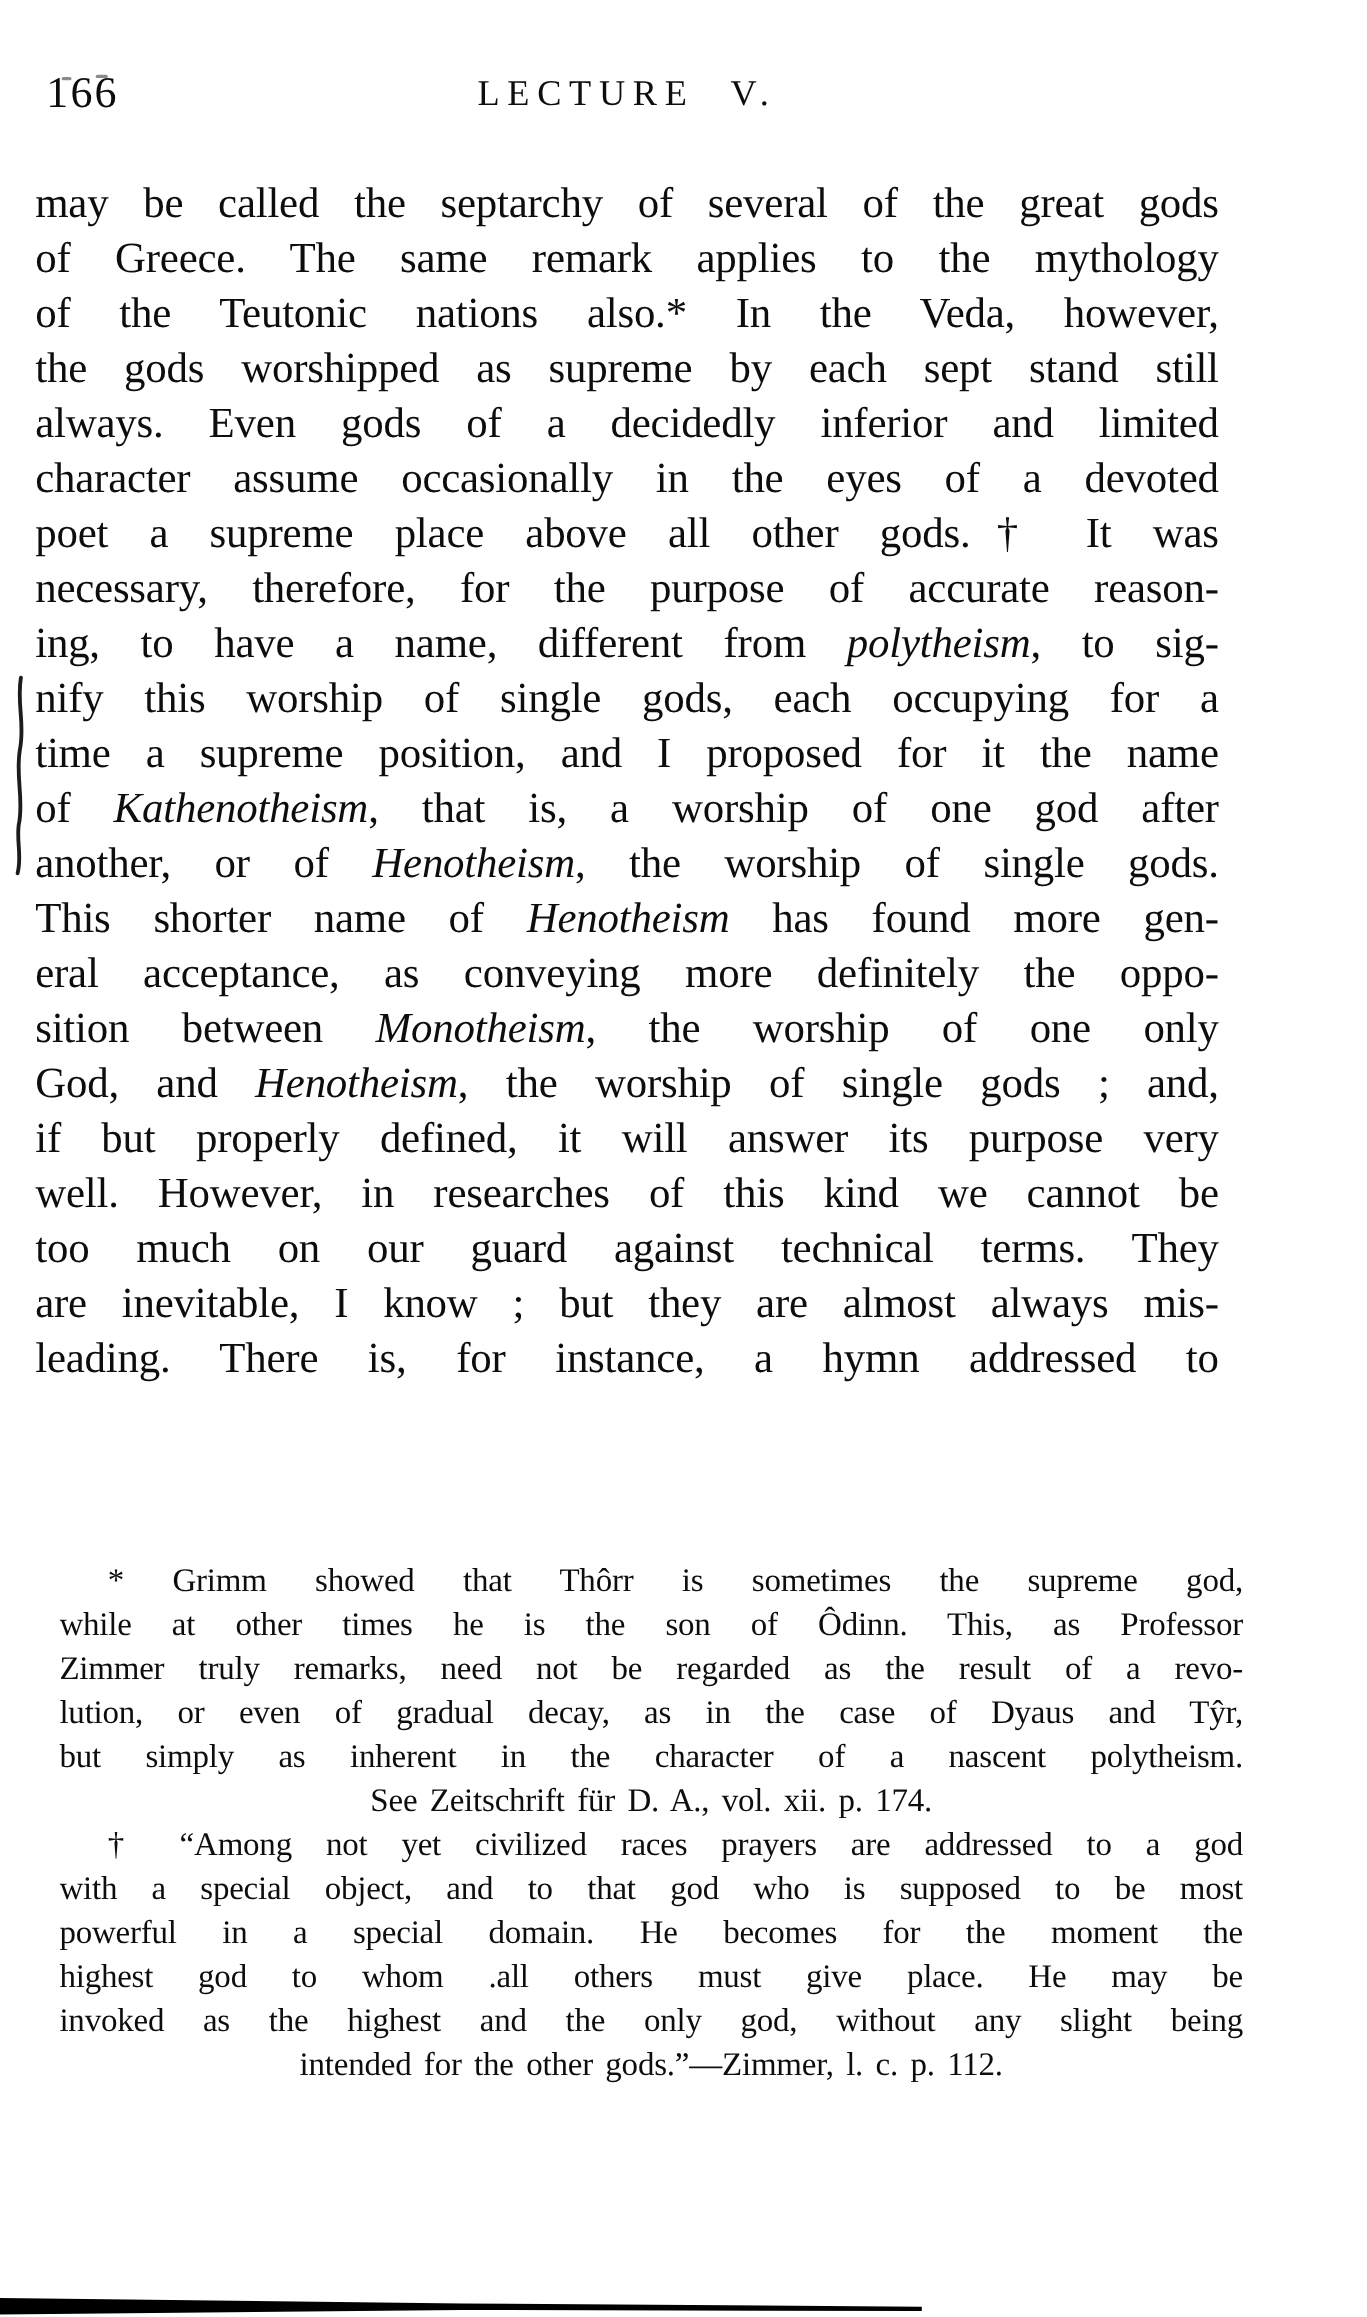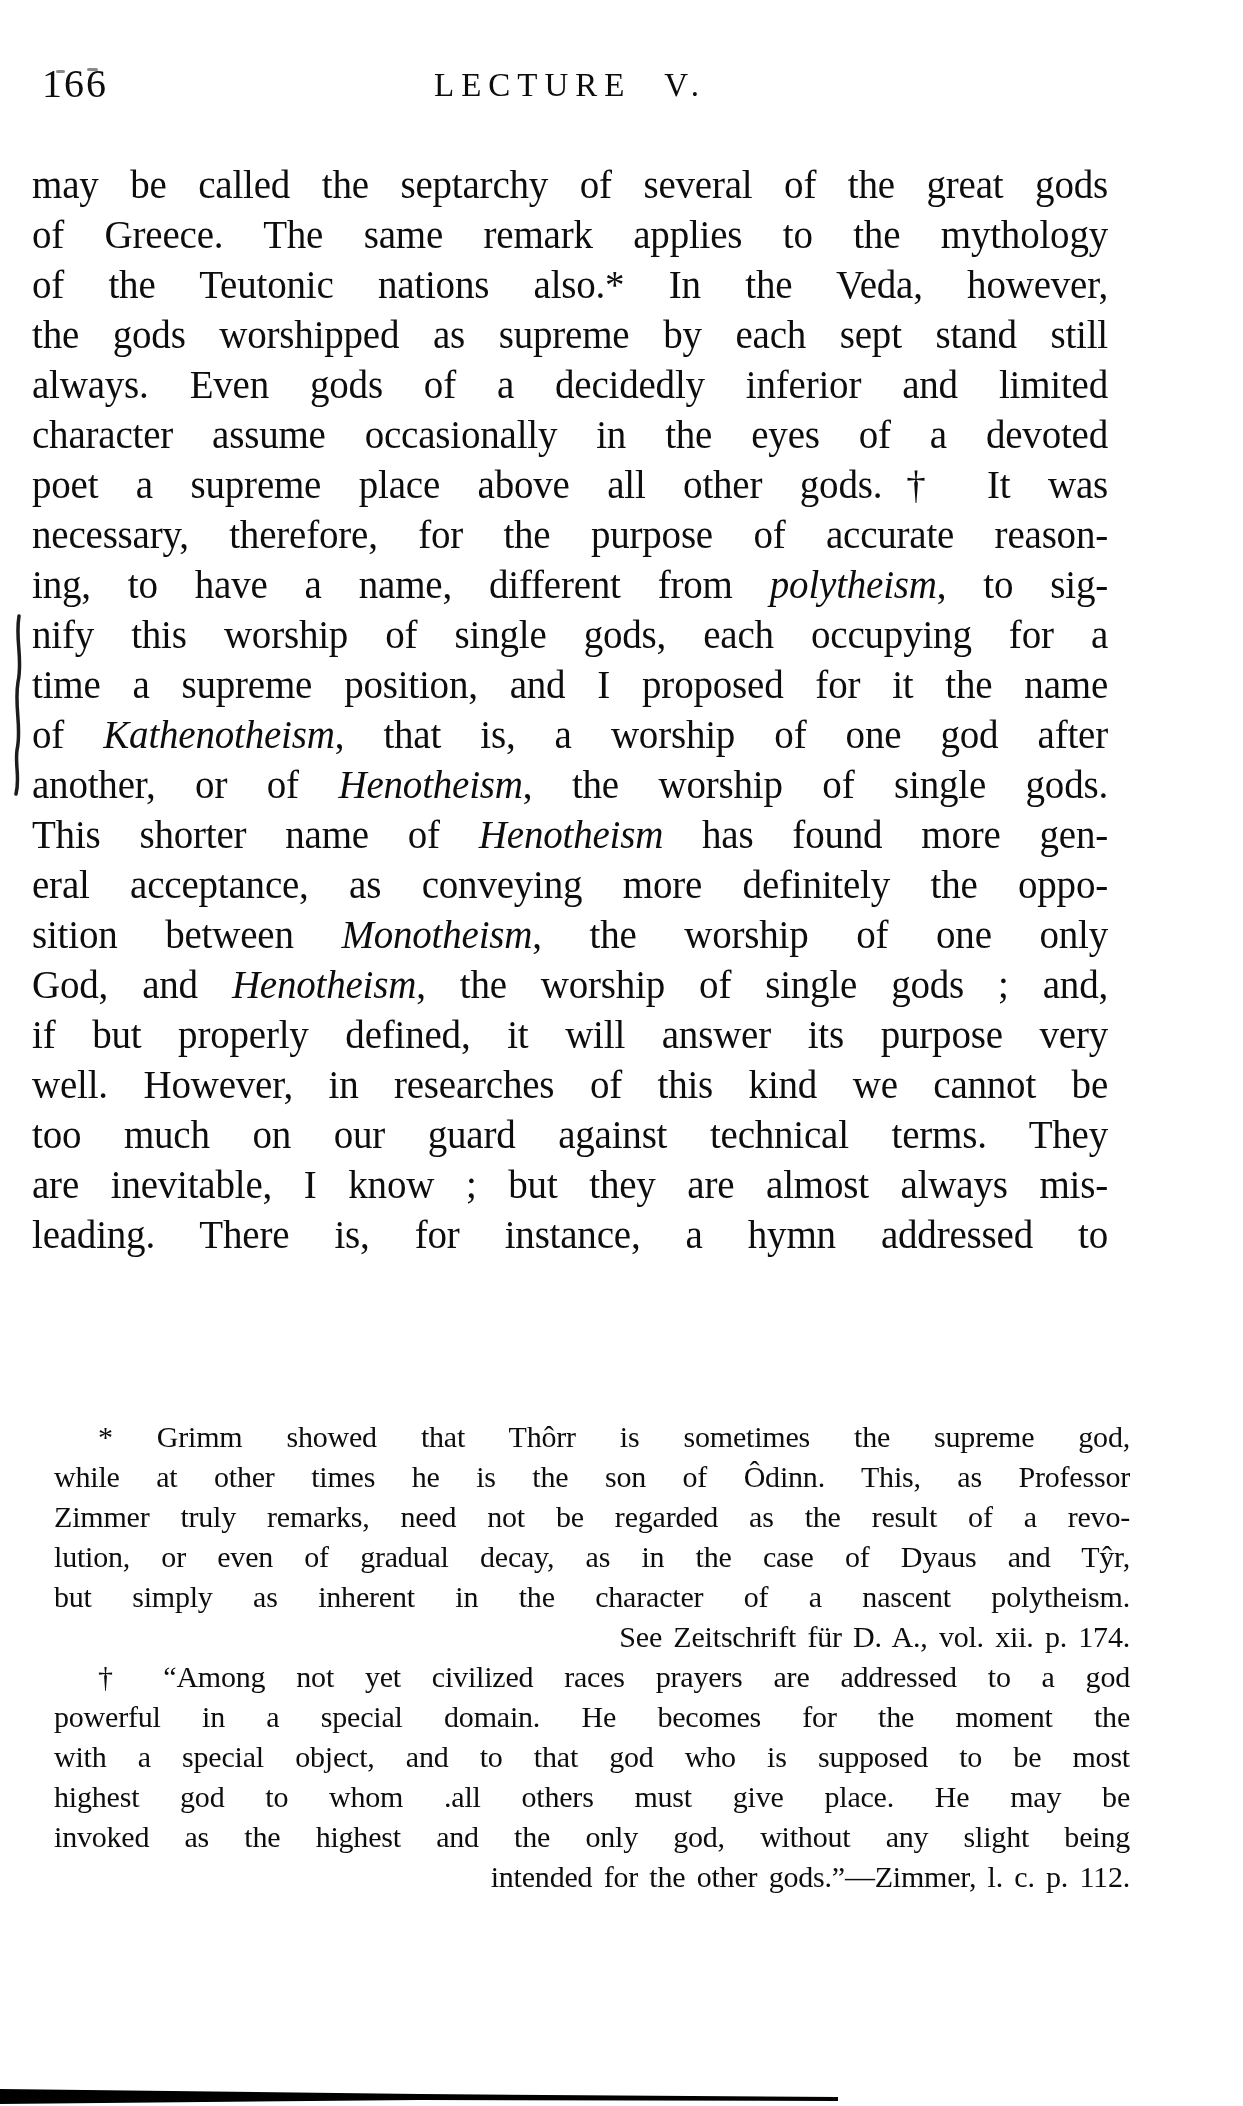--- a/index.html
+++ b/index.html
@@ -26,21 +26,21 @@
   }
 
   
   .tline {
     text-align: justify;
     overflow: hidden;
     letter-spacing: -0.2px;
     word-spacing: 4px;
   }
   .tline::after { content: ""; display: inline-block; width: 100%; height: 0; }
-  .tline.short { text-align: right; }
+  .tline.short { text-align: center; }
   .tline.short::after { display: none; }
   .it { font-style: italic; }
 
   .body-block {
     position: absolute; left: 32px; top: 160px; width: 1076px;
     font-size: 39px;
   }
   .body-block .tline { height: 50px; line-height: 50px; }
 
   .fn-block {
@@ -101,22 +101,22 @@
   </svg>
 
   <section class="fn-block">
       <div class="tline indent"><span>* Grimm showed that Thôrr is sometimes the supreme god,</span></div>
       <div class="tline"><span>while at other times he is the son of Ôdinn.  This, as Professor</span></div>
       <div class="tline"><span>Zimmer truly remarks, need not be regarded as the result of a revo-</span></div>
       <div class="tline"><span>lution, or even of gradual decay, as in the case of Dyaus and Tŷr,</span></div>
       <div class="tline"><span>but simply as inherent in the character of a nascent polytheism.</span></div>
       <div class="tline short"><span>See Zeitschrift für D. A., vol. xii. p. 174.</span></div>
       <div class="tline indent"><span>† “Among not yet civilized races prayers are addressed to a god</span></div>
+      <div class="tline"><span>with a special object, and to that god who is supposed to be most</span></div>
       <div class="tline"><span>powerful in a special domain.  He becomes for the moment the</span></div>
-      <div class="tline"><span>with a special object, and to that god who is supposed to be most</span></div>
       <div class="tline"><span>highest god to whom .all others must give place.  He may be</span></div>
       <div class="tline"><span>invoked as the highest and the only god, without any slight being</span></div>
       <div class="tline short"><span>intended for the other gods.”—Zimmer, l. c. p. 112.</span></div>
     </section>
 
   <svg class="scan-bar" width="1243" height="22" viewBox="0 0 1243 22">
     <polygon points="0,5 420,10 838,13 838,17 420,16 0,20" fill="#000000"></polygon>
   </svg>
 
 </div>

